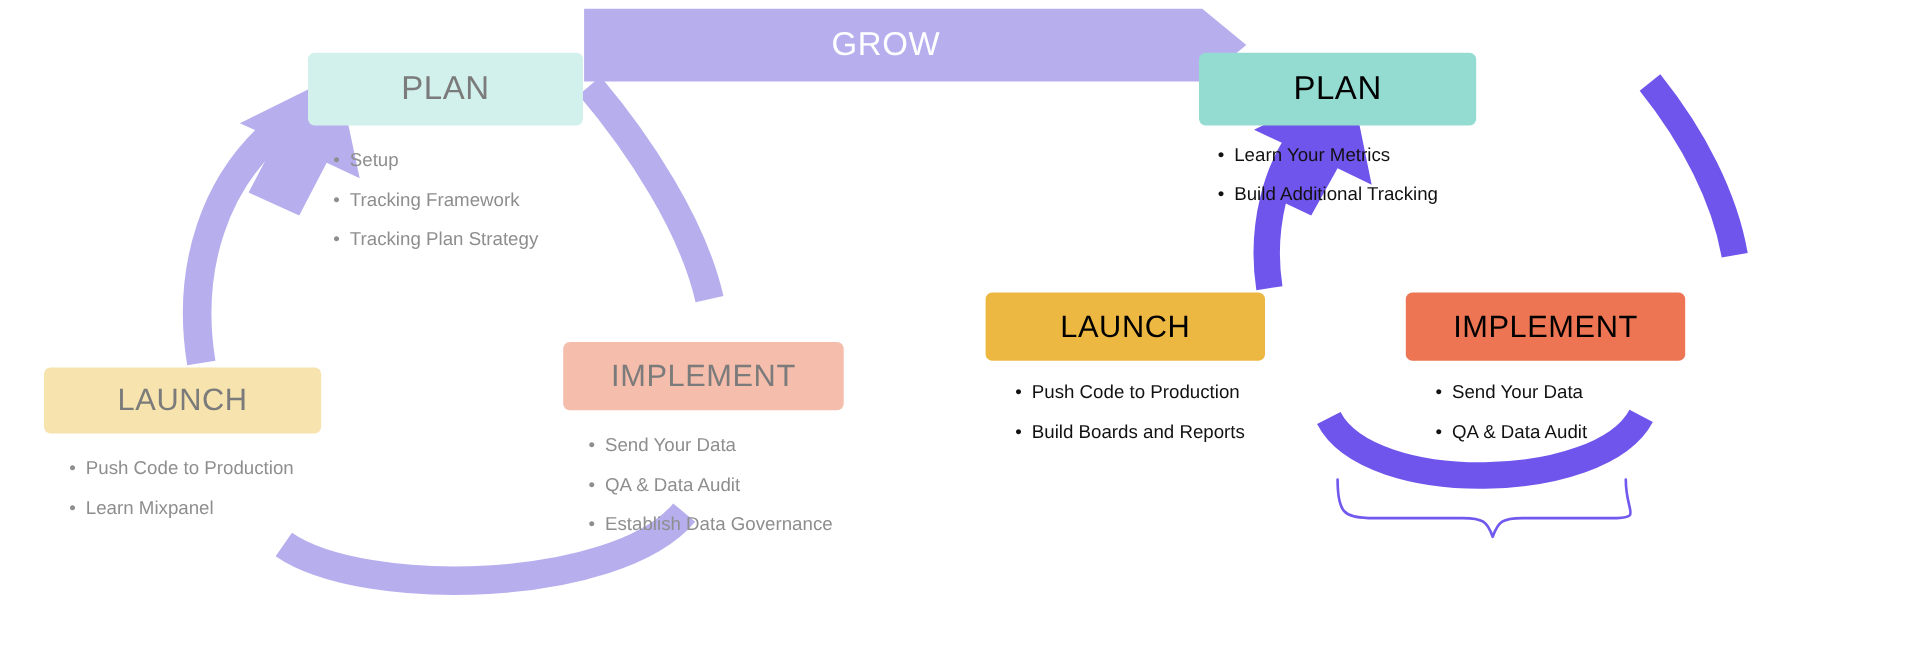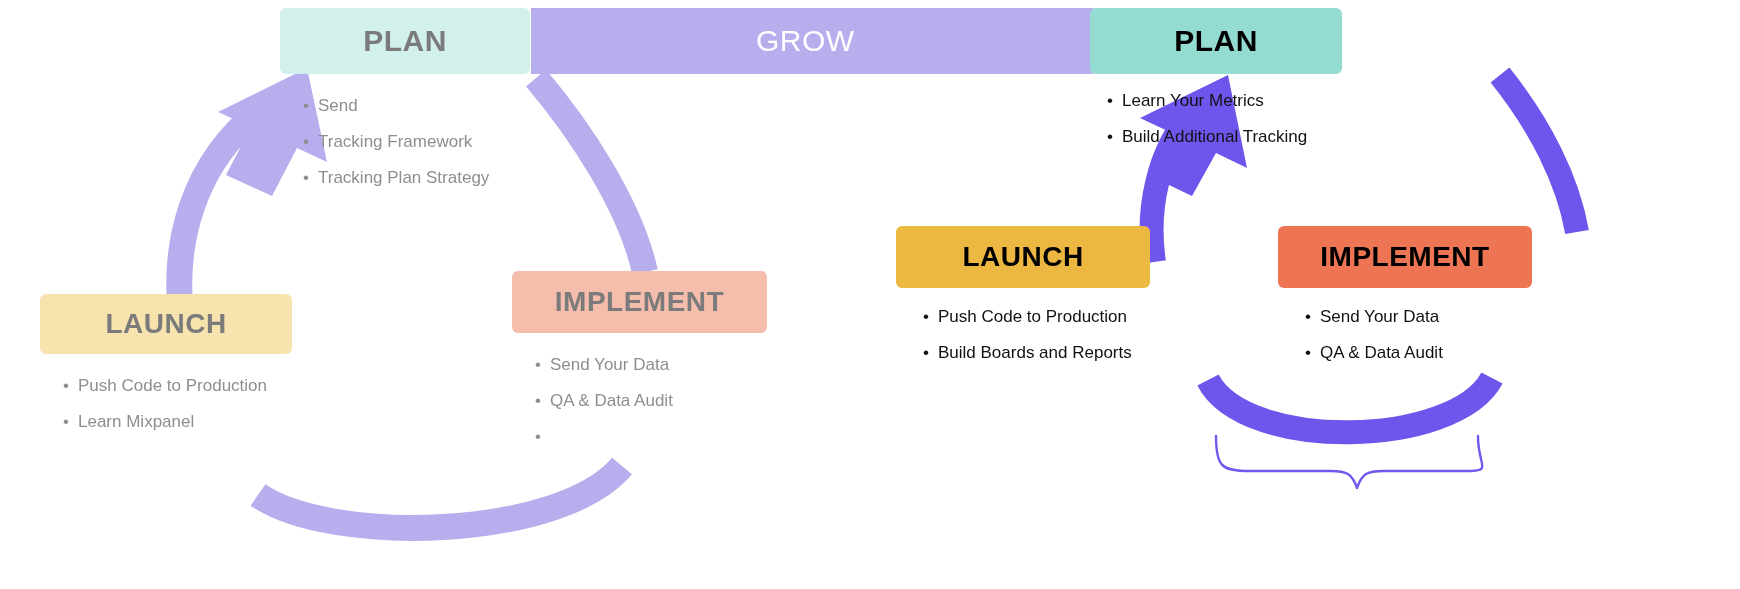--- a/index.html
+++ b/index.html
@@ -28,24 +28,25 @@
 
   
   .stage {
     position: absolute;
   }
   .stage-header {
     border-radius: 8px;
     display: flex;
     align-items: center;
     justify-content: center;
-    font-weight: bold;
+    font-weight: normal;
     letter-spacing: 0.5px;
     box-sizing: border-box;
     white-space: nowrap;
+    margin-top: 40px;
   }
   .stage-list {
     list-style: none;
     margin: 0;
     padding: 0;
   }
   .stage-list li {
     display: flex;
     align-items: flex-start;
     white-space: nowrap;
@@ -136,21 +137,21 @@
     </g>
   </svg>
 
   <div class="grow-label" style="left:756px; top:24px;">GROW</div>
 
   <div class="stage muted" style="left:280px; top:8px; width:250px;">
     <div class="stage-header" style="background:#d2f0ec; height:66px; font-size:30px; border-radius:6px;">PLAN</div>
     <ul class="stage-list" style="margin-top:22px; margin-left:14px;">
       <li style="font-size:17px; margin-bottom:16px;">
         <span class="bullet" style="width:24px;">•</span>
-        <span>Send</span>
+        <span>Setup</span>
       </li>
       <li style="font-size:17px; margin-bottom:16px;">
         <span class="bullet" style="width:24px;">•</span>
         <span>Tracking Framework</span>
       </li>
       <li style="font-size:17px;">
         <span class="bullet" style="width:24px;">•</span>
         <span>Tracking Plan Strategy</span>
       </li>
     </ul>
@@ -162,20 +163,21 @@
       <li style="font-size:17px; margin-bottom:16px;">
         <span class="bullet" style="width:24px;">•</span>
         <span>Send Your Data</span>
       </li>
       <li style="font-size:17px; margin-bottom:16px;">
         <span class="bullet" style="width:24px;">•</span>
         <span>QA &amp; Data Audit</span>
       </li>
       <li style="font-size:17px;">
         <span class="bullet" style="width:24px;">•</span>
+        <span>Establish Data Governance</span>
       </li>
     </ul>
   </div>
 
   <div class="stage muted" style="left:40px; top:294px; width:252px;">
     <div class="stage-header" style="background:#f6e3ad; height:60px; font-size:28px; border-radius:6px;">LAUNCH</div>
     <ul class="stage-list" style="margin-top:22px; margin-left:14px;">
       <li style="font-size:17px; margin-bottom:16px;">
         <span class="bullet" style="width:24px;">•</span>
         <span>Push Code to Production</span>

